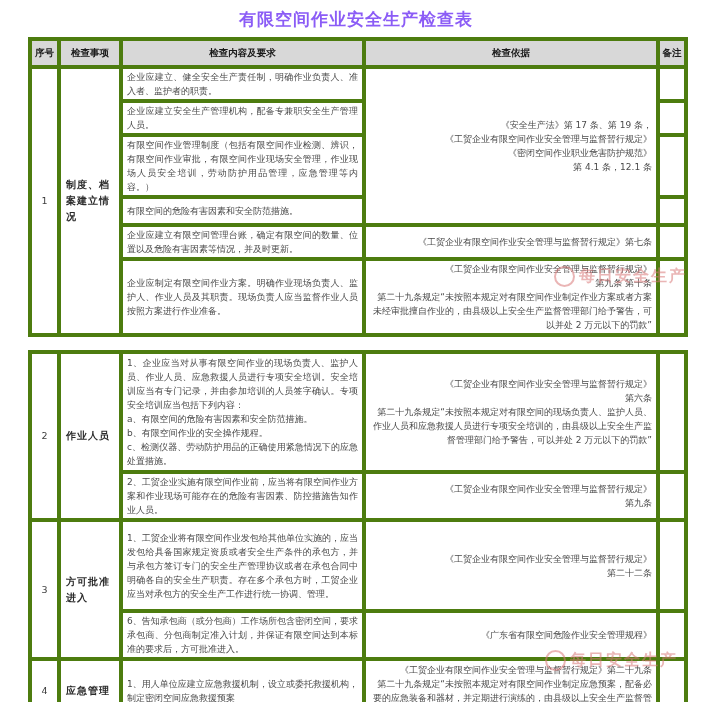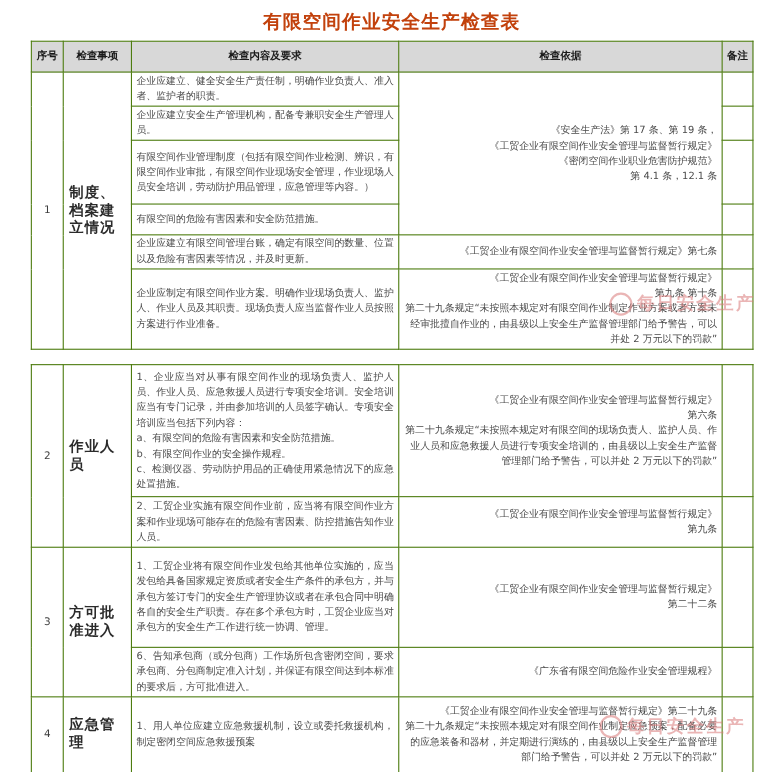--- a/index.html
+++ b/index.html
@@ -12,32 +12,32 @@
     position:relative;
     width:704px;
     height:702px;
     box-sizing:border-box;
     padding:6px 20px 0 28px;
     overflow:hidden;
   }
   .doc-title {
     font-size:17px;
     font-weight:bold;
-    color:#c2410c;
+    color:#8b5cf6;
     text-align:center;
     margin:2px 0 6px 0;
     letter-spacing:1px;
   }
   table.check-table {
     border-collapse:collapse;
     width:656px;
     table-layout:fixed;
   }
   .check-table th, .check-table td {
-    border:1px solid #4d7c0f;
+    border:4px solid #4d7c0f;
     font-size:9px;
     line-height:14px;
     padding:1px 4px;
     vertical-align:middle;
     box-sizing:border-box;
     word-break:break-all;
   }
   .check-table th {
     background:#d8d8d8;
     color:#1a1a1a;
@@ -46,21 +46,21 @@
     height:28px;
     text-align:center;
     padding:0 2px;
   }
   td.no-cell {
     text-align:center;
     font-size:9.5px;
     color:#3d3d3d;
   }
   td.item-cell {
-    font-size:13px;
+    font-size:10px;
     font-weight:bold;
     color:#2b2b2b;
     letter-spacing:1px;
     line-height:16px;
     padding:18px 5px;
   }
   td.content-cell {
     text-align:justify;
   }
   td.basis-cell {

